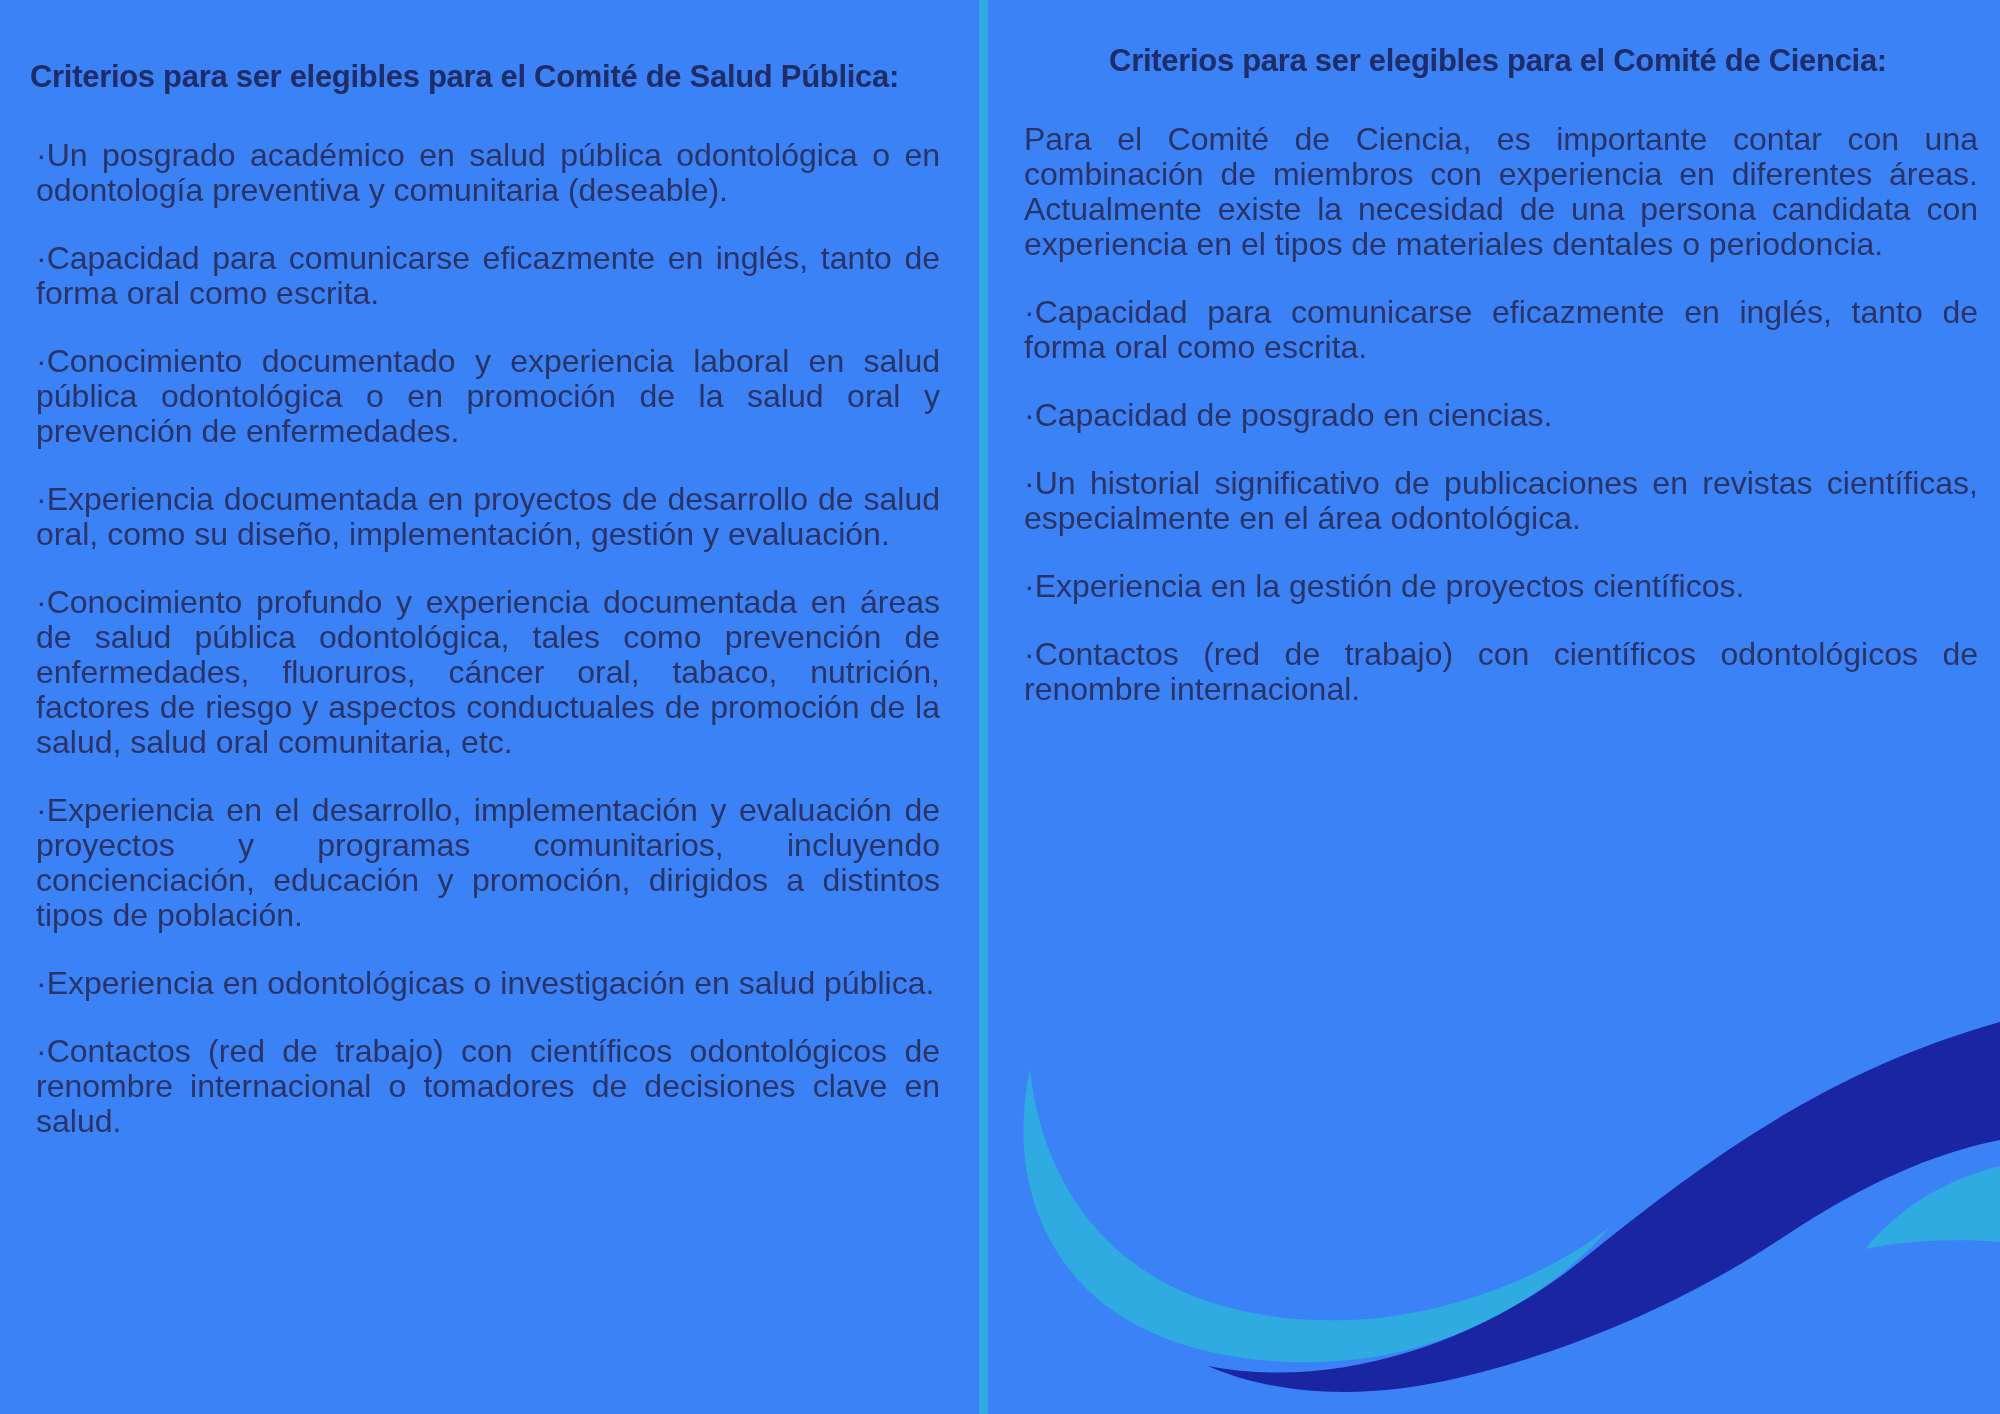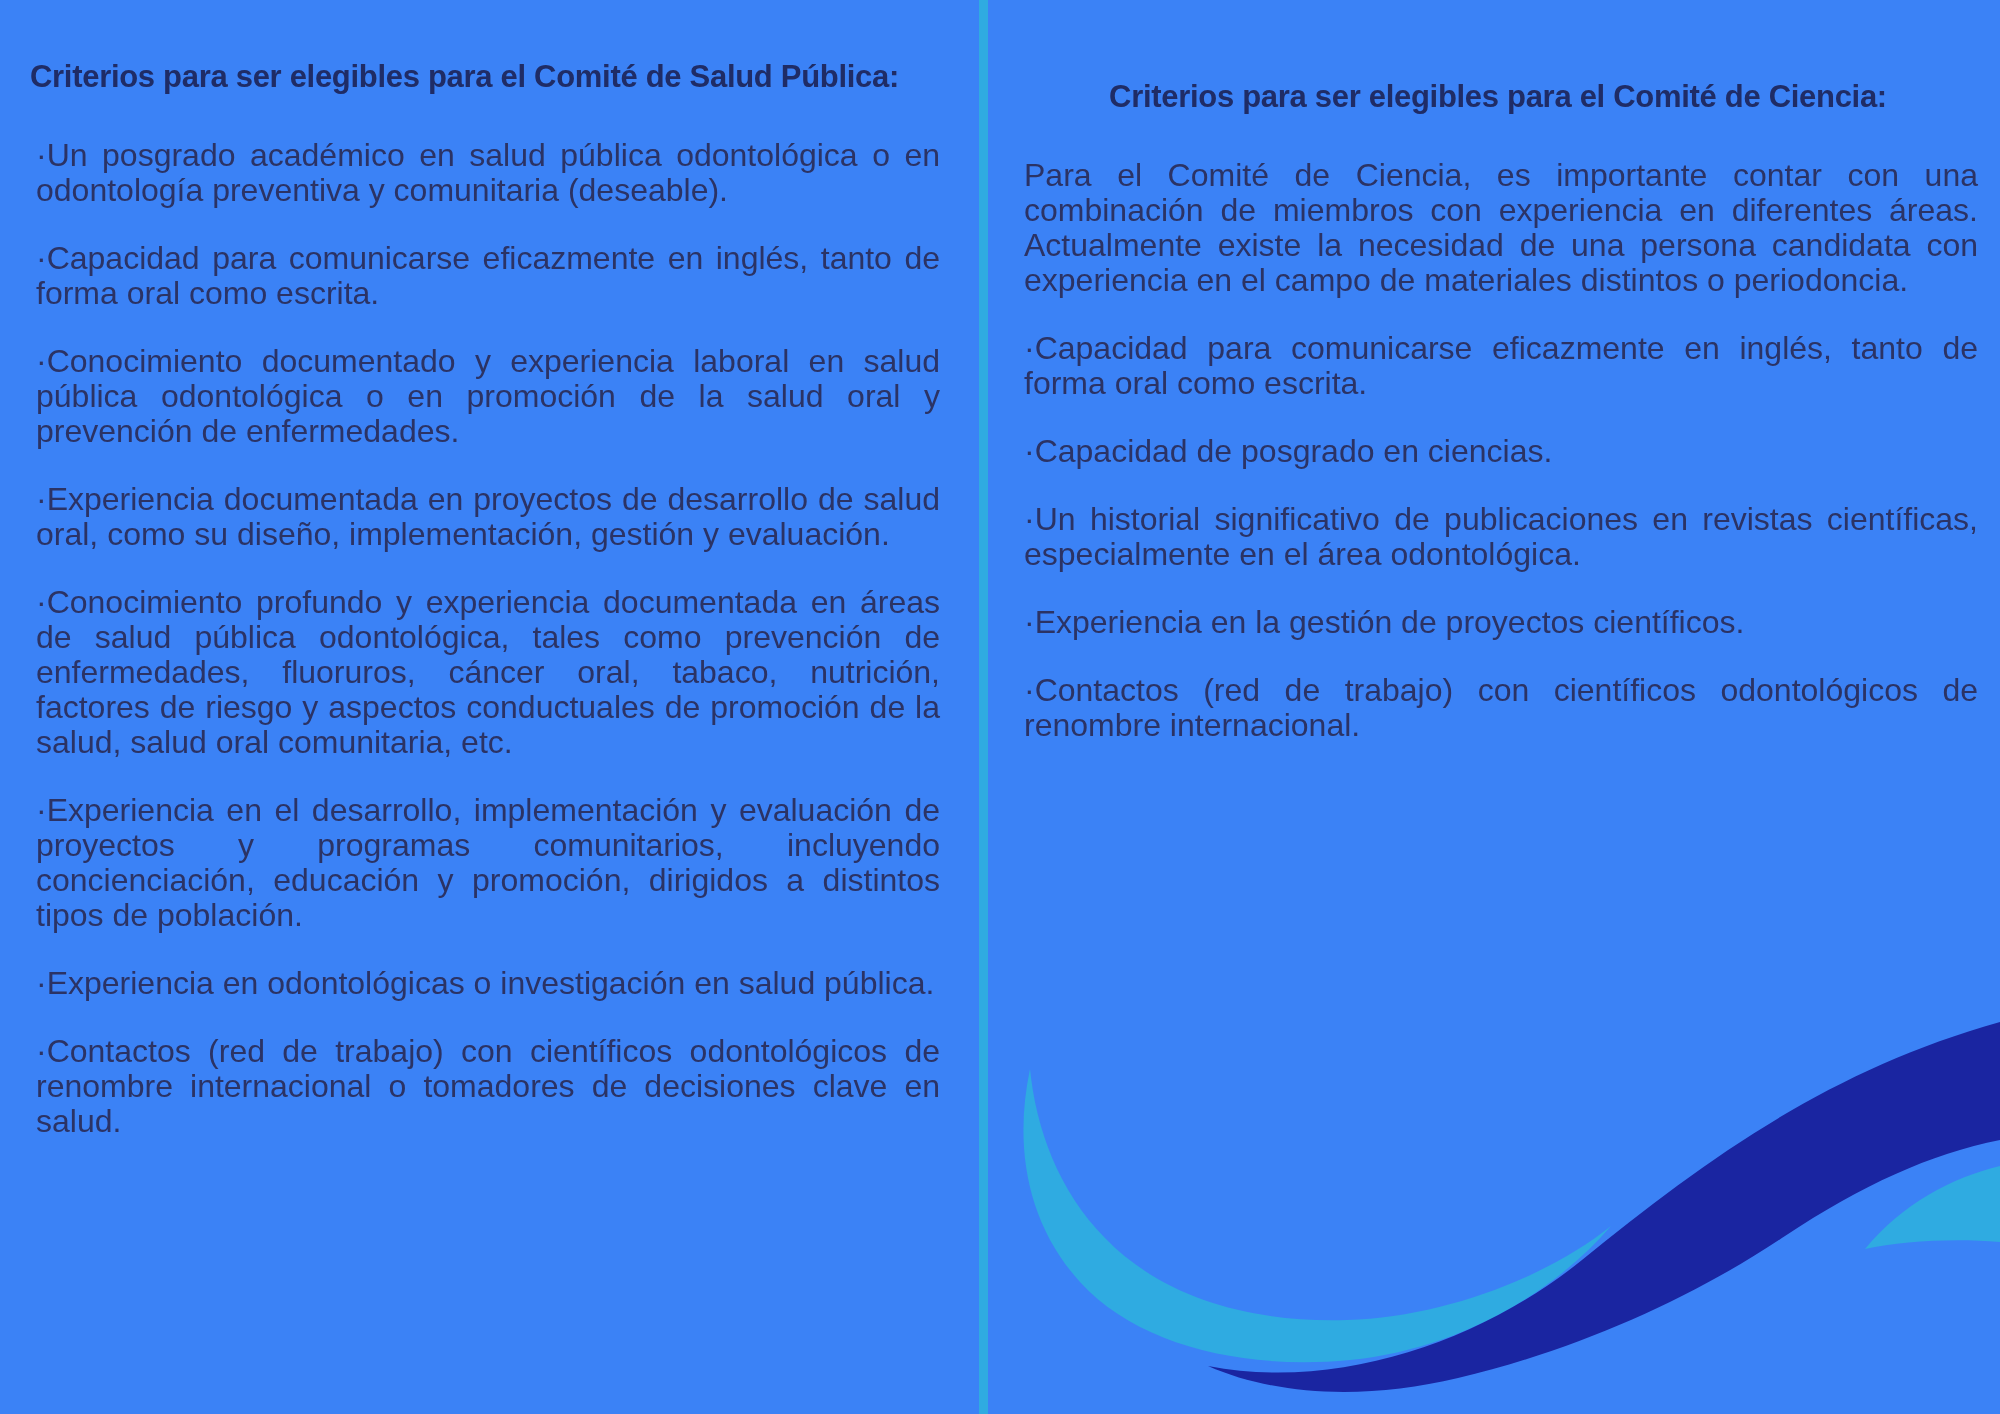--- a/index.html
+++ b/index.html
@@ -5,21 +5,21 @@
   html,body{margin:0;padding:0;background:#ffffff;}
   #page{
     position:relative;
     width:2000px;height:1414px;
     background:#3b82f6;
     overflow:hidden;
     font-family:"Liberation Sans", sans-serif;
   }
   .column{position:absolute;top:0;}
   #left-col{left:30px;width:910px;padding-top:56px;}
-  #right-col{left:1018px;width:960px;padding-top:76px;}
+  #right-col{left:1018px;width:960px;padding-top:40px;}
   .heading{
     font-size:31px;
     font-weight:bold;
     letter-spacing:-0.3px;
     line-height:42px;
     margin:0 0 40px 0;
   }
   #right-col .heading{text-align:center;}
   .para{
     font-size:32px;
@@ -55,21 +55,21 @@
         <p class="para">·Experiencia en el desarrollo, implementación y evaluación de proyectos y programas comunitarios, incluyendo concienciación, educación y promoción, dirigidos a distintos tipos de población.</p>
         <p class="para">·Experiencia en odontológicas o investigación en salud pública.</p>
         <p class="para">·Contactos (red de trabajo) con científicos odontológicos de renombre internacional o tomadores de decisiones clave en salud.</p>
       </div>
   </div>
 
   <div id="divider" style="background-color: rgb(47, 171, 225);"></div>
 
   <div class="column" id="right-col" style="color: rgb(43, 51, 101);">
     <p class="heading" style="color: rgb(31, 44, 102);">Criterios para ser elegibles para el Comité de Ciencia:</p>
-    <p class="para">Para el Comité de Ciencia, es importante contar con una combinación de miembros con experiencia en diferentes áreas. Actualmente existe la necesidad de una persona candidata con experiencia en el campo de materiales distintos o periodoncia.</p>
+    <p class="para">Para el Comité de Ciencia, es importante contar con una combinación de miembros con experiencia en diferentes áreas. Actualmente existe la necesidad de una persona candidata con experiencia en el tipos de materiales dentales o periodoncia.</p>
     <div>
         <p class="para">·Capacidad para comunicarse eficazmente en inglés, tanto de forma oral como escrita.</p>
         <p class="para">·Capacidad de posgrado en ciencias.</p>
         <p class="para">·Un historial significativo de publicaciones en revistas científicas, especialmente en el área odontológica.</p>
         <p class="para">·Experiencia en la gestión de proyectos científicos.</p>
         <p class="para">·Contactos (red de trabajo) con científicos odontológicos de renombre internacional.</p>
       </div>
   </div>
 
   <div id="wave">

